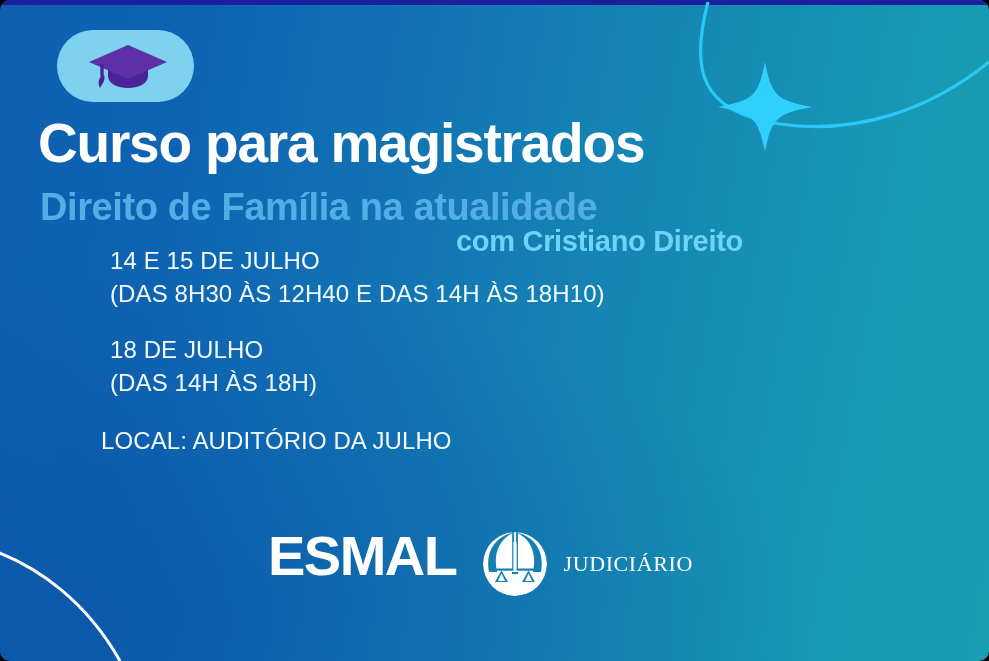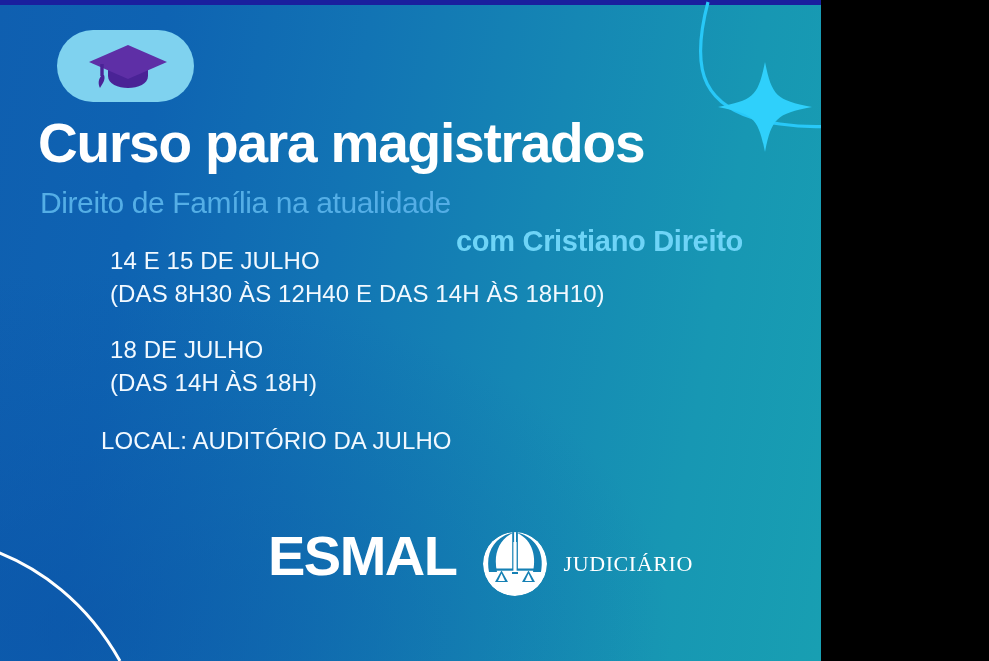--- a/index.html
+++ b/index.html
@@ -2,31 +2,32 @@
 <html><head>
 <meta charset="utf-8">
 <style>
   html, body {
     margin: 0;
     padding: 0;
     background: #000;
   }
   #poster {
     position: relative;
-    width: 821px;
+    width: 989px;
     height: 661px;
     overflow: hidden;
     font-family: "Liberation Sans", sans-serif;
     background: linear-gradient(100deg,
         #0f5fb0 0%,
         #0e63b2 18%,
         #1274b4 40%,
         #1587b4 62%,
         #1797b3 82%,
         #189fb2 100%);
+    border-radius: 10px;
   }
   
   #bg-overlay {
     position: absolute;
     inset: 0;
     background: radial-gradient(ellipse 120% 90% at 10% 95%,
                 rgba(10,80,165,0.55) 0%, rgba(10,80,165,0.0) 60%);
     pointer-events: none;
   }
   #top-band {
@@ -69,22 +70,22 @@
     font-weight: 700;
     letter-spacing: -1.2px;
     line-height: 1.0;
     white-space: nowrap;
   }
   #subtitle {
     position: absolute;
     left: 40px;
     top: 186px;
     color: #54aee6;
-    font-size: 30px;
-    font-weight: 400;
+    font-size: 38px;
+    font-weight: 700;
     letter-spacing: -0.4px;
     white-space: nowrap;
   }
   #speaker {
     position: absolute;
     left: 456px;
     top: 225px;
     color: #6ed4f7;
     font-size: 29px;
     font-weight: 700;

